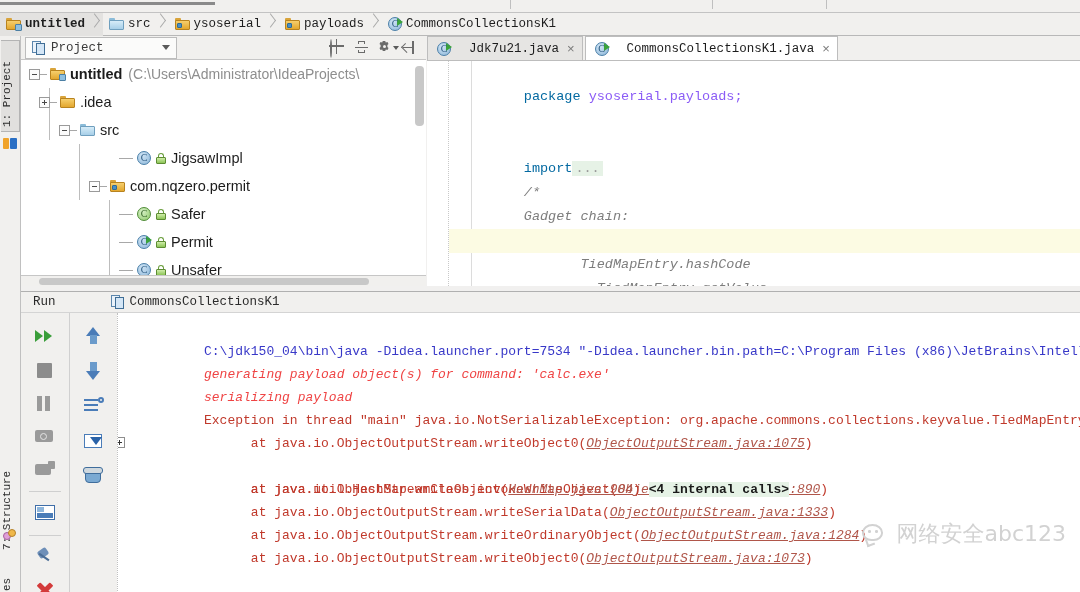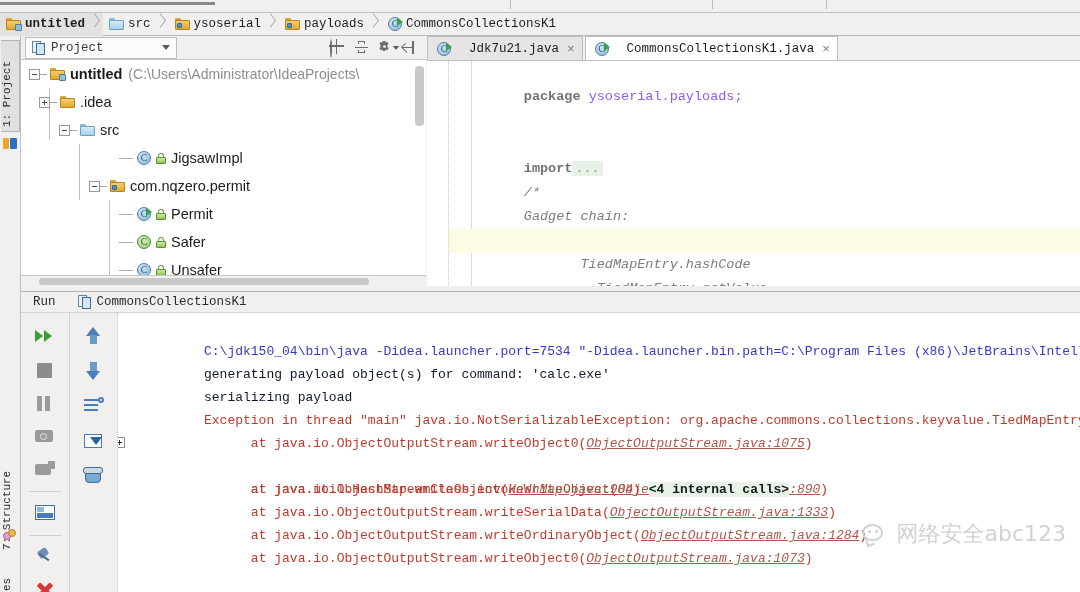--- a/index.html
+++ b/index.html
@@ -358,21 +358,21 @@
     font-family: "Liberation Mono", monospace;
     font-size: 13.5px;
     overflow: hidden;
   }
   .cline {
     height: 24px; line-height: 24px; white-space: pre;
     padding-left: 10px;
     position: relative;
   }
   .cline.caret { background: #fcfbe3; }
-  .kw { color: #737373; font-weight: bold; }
+  .kw { color: #0369a1; font-weight: normal; }
   .plain { color: #8b5cf6; }
   .cmt { color: #7d7d7d; font-style: italic; }
   .fold {
     background: #e6f2e6; color: #9a9a9a; padding: 0 3px;
   }
   .indent-guide {
     position: absolute; top: 0; width: 1px; height: 100%; background: #dcdcdc;
   }
 
   
@@ -381,20 +381,21 @@
     background: #f1f0ee;
     border-top: 1px solid #b0b0b0;
     box-sizing: border-box;
   }
   .run-header {
     position: absolute; left: 0; top: 0; width: 1059px; height: 21px;
     background: #f1f0ee;
     display: flex; align-items: center;
     border-bottom: 1px solid #d4d4d4;
     box-sizing: border-box;
+    gap: 33px;
   }
   .run-title {
     font-family: "Liberation Mono", monospace;
     font-size: 12.5px; color: #2b2b2b;
     margin-left: 12px;
   }
   .run-tab {
     display: flex; align-items: center;
     margin-left: 22px;
     font-family: "Liberation Mono", monospace;
@@ -538,21 +539,21 @@
   }
   .cslines {
     position: absolute; left: 8px; top: 4px; right: 0;
     font-family: "Liberation Mono", monospace;
     font-size: 13px;
   }
   .csline {
     height: 23px; line-height: 23px; white-space: pre;
   }
   .c-cmd { color: #3838c8; }
-  .c-out { color: #0f172a; }
+  .c-out { color: #ef4444; font-style: italic; }
   .c-err { color: #c0392b; }
   .c-link { color: #b0564a; text-decoration: underline; font-style: italic; }
   .c-internal { background: #e6f2e6; color: #1a1a1a; font-weight: bold; }
   .console-fold {
     position: absolute; left: -12px; top: 5px;
     width: 11px; height: 11px; border: 1px solid #8e8e8e; background: #fff;
     box-sizing: border-box;
   }
   .console-fold::before { content:""; position:absolute; left:2px; top:4px; width:5px; height:1px; background:#333;}
   .console-fold::after  { content:""; position:absolute; left:4px; top:2px; width:1px; height:5px; background:#333;}
@@ -730,38 +731,38 @@
         <span class="ico folder-ico" style="margin-left:3px;">
           <span class="tab"></span>
             <span class="body"></span>
             <span class="dot"></span>
         </span>
         <span class="tlabel">com.nqzero.permit</span>
       </div>
 
       <div class="trow" style="padding-left:98px;">
         <span class="dash" style="width:14px;"></span>
-        <span class="class-ico" style="margin-left:4px;">
-            <span class="play"></span>
-          </span>
-        <span class="lock-ico" style="margin-left:5px;">
-            <span class="shackle"></span>
-            <span class="bodyl"></span>
-          </span>
-        <span class="tlabel">Permit</span>
-      </div>
-
-      <div class="trow" style="padding-left:98px;">
-        <span class="dash" style="width:14px;"></span>
         <span class="class-ico green" style="margin-left:4px;"></span>
         <span class="lock-ico" style="margin-left:5px;">
             <span class="shackle"></span>
             <span class="bodyl"></span>
           </span>
         <span class="tlabel">Safer</span>
+      </div>
+
+      <div class="trow" style="padding-left:98px;">
+        <span class="dash" style="width:14px;"></span>
+        <span class="class-ico" style="margin-left:4px;">
+            <span class="play"></span>
+          </span>
+        <span class="lock-ico" style="margin-left:5px;">
+            <span class="shackle"></span>
+            <span class="bodyl"></span>
+          </span>
+        <span class="tlabel">Permit</span>
       </div>
 
       <div class="trow" style="padding-left:98px;">
         <span class="dash" style="width:14px;"></span>
         <span class="class-ico" style="margin-left:4px;"></span>
         <span class="lock-ico" style="margin-left:5px;">
             <span class="shackle"></span>
             <span class="bodyl"></span>
           </span>
         <span class="tlabel">Unsafer</span>

